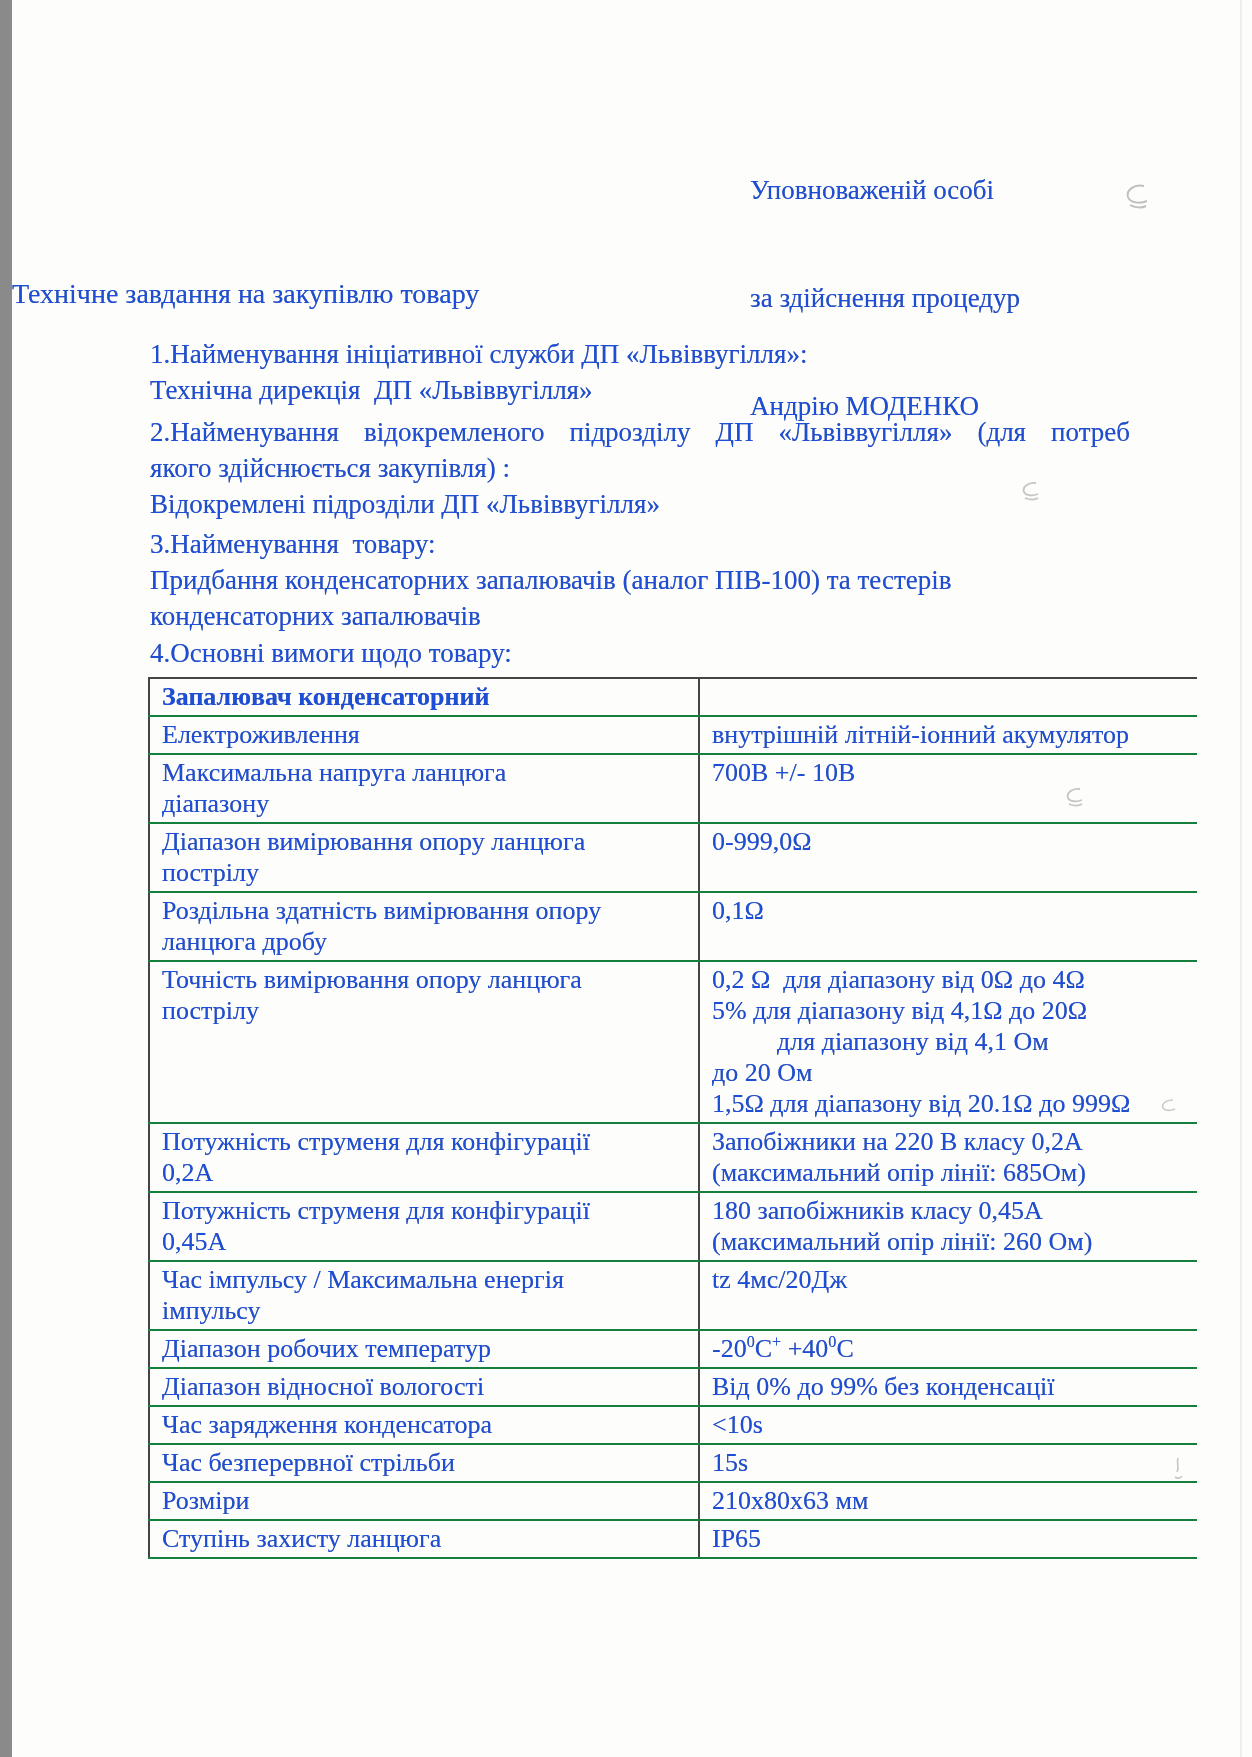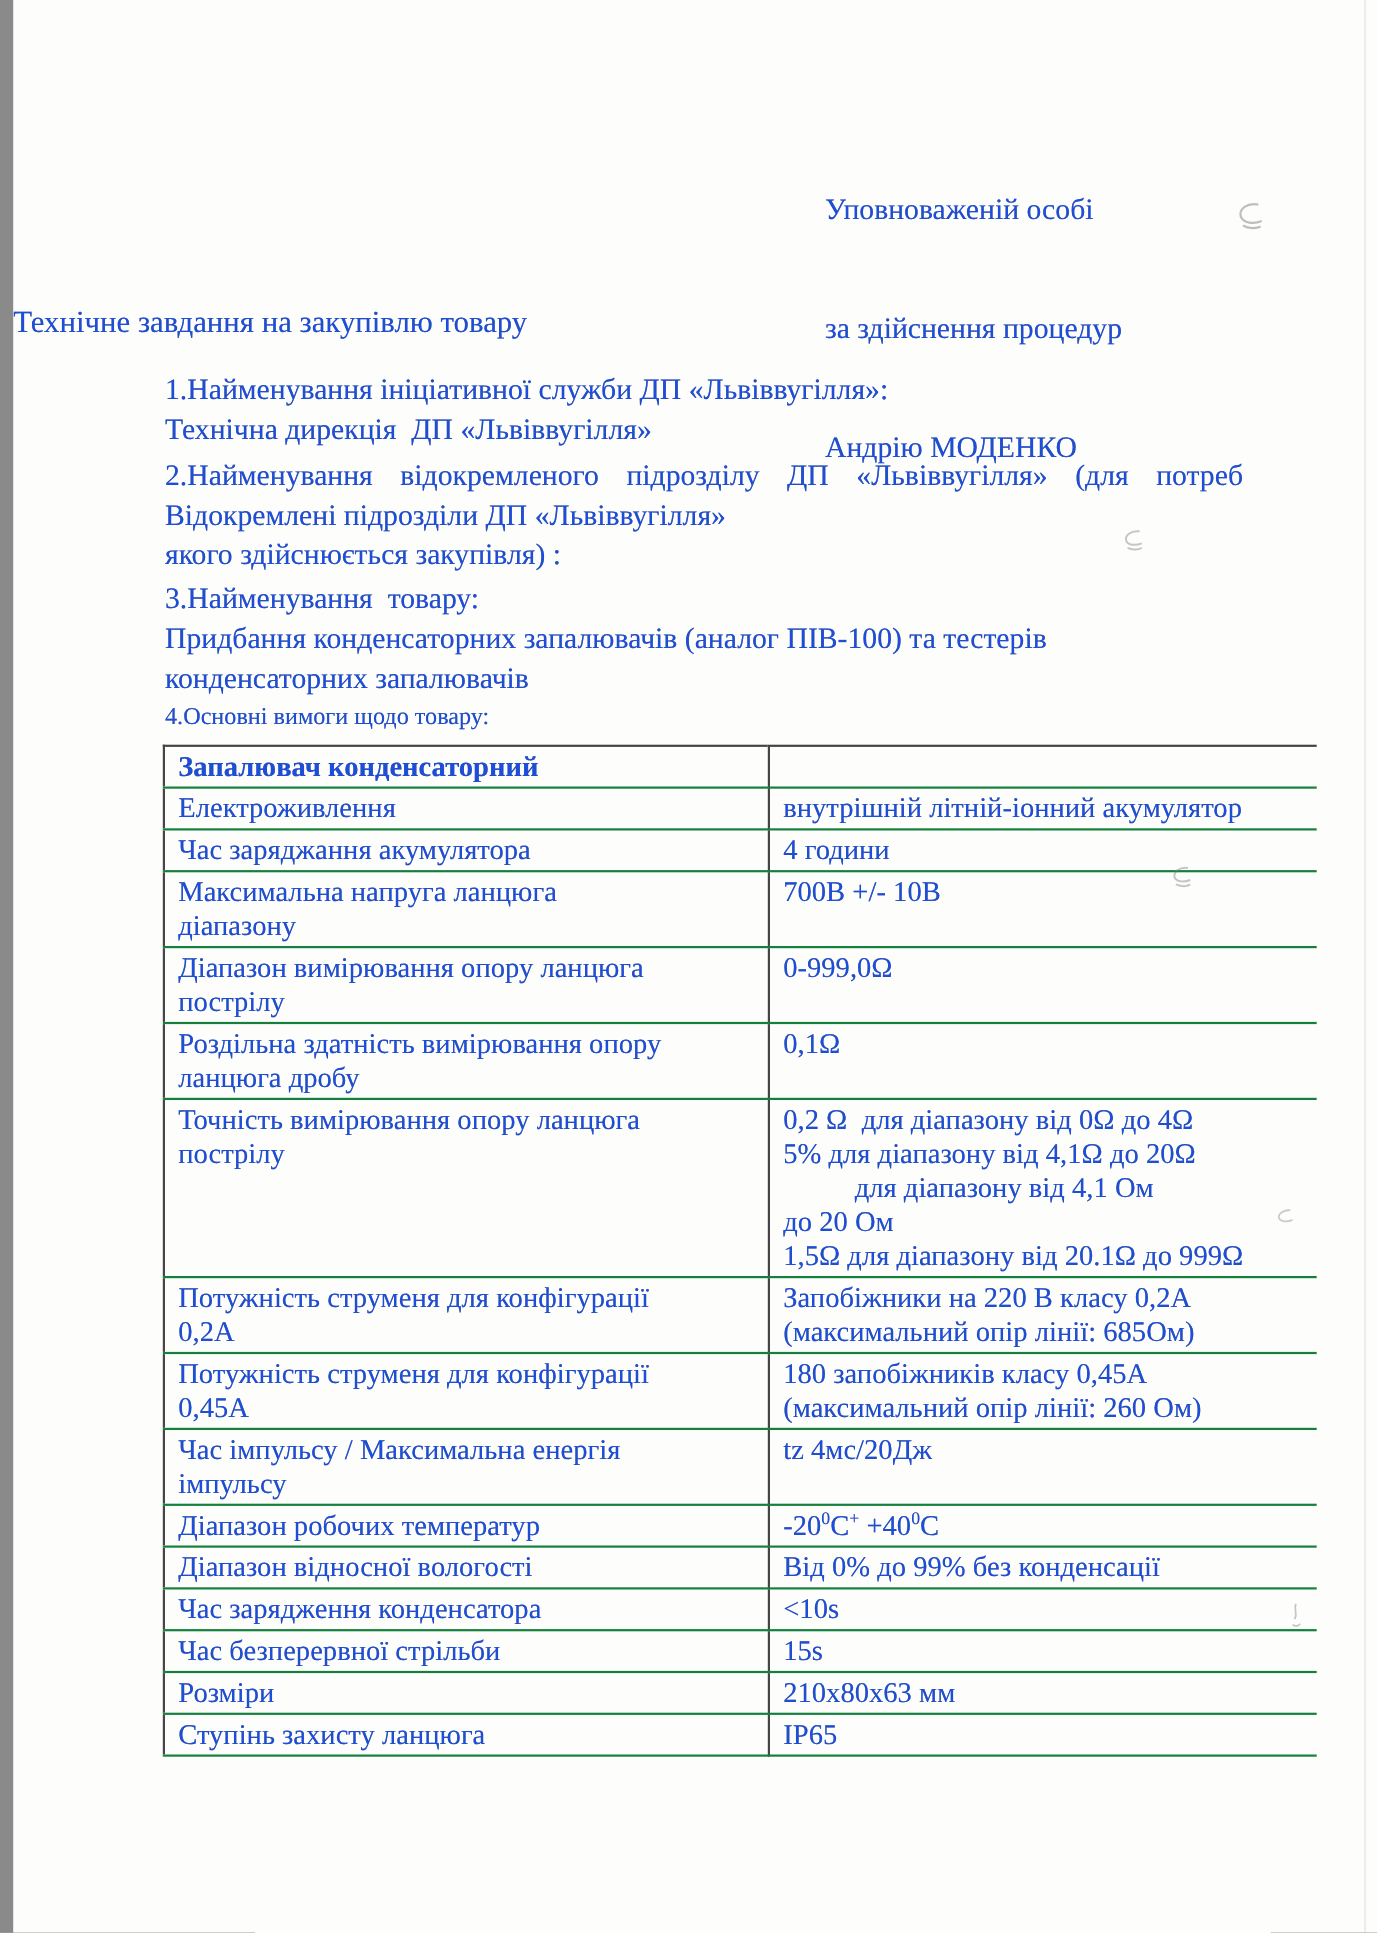--- a/index.html
+++ b/index.html
@@ -19,21 +19,21 @@
     font-size:27px;line-height:36px;white-space:pre-wrap;
   }
   .doc-title{
     position:absolute;left:0;top:278px;width:1180px;
     text-align:left;font-size:28px;font-weight:normal;
   }
   .para{position:absolute;left:138px;width:980px;font-size:27px;line-height:36px;}
   .para .line{white-space:pre-wrap;}
   .para .line.stretch{text-align:justify;text-align-last:justify;}
   .p1{top:336px;} .p2{top:414px;} .p3{top:526px;}
-  .tbl-caption{position:absolute;left:138px;top:638px;font-size:22px;}
+  .tbl-caption{position:absolute;left:138px;top:638px;font-size:27px;}
   table.spec{
     position:absolute;left:136px;top:677px;width:1049px;
     border-collapse:collapse;table-layout:fixed;
     border-top:2px solid #454545;
     border-left:2px solid #454545;
     font-size:26px;
   }
   table.spec td{
     vertical-align:top;
     padding:2px 10px 3px 12px;
@@ -65,22 +65,22 @@
 
   <div class="doc-title txt">Технічне завдання на закупівлю товару</div>
 
   <div class="para p1 txt">
     <div class="line">1.Найменування ініціативної служби ДП «Львіввугілля»:</div>
     <div class="line">Технічна дирекція  ДП «Львіввугілля»</div>
   </div>
 
   <div class="para p2 txt">
     <div class="line stretch">2.Найменування відокремленого підрозділу ДП «Львіввугілля» (для потреб</div>
+    <div class="line">якого здійснюється закупівля) :</div>
     <div class="line">Відокремлені підрозділи ДП «Львіввугілля»</div>
-    <div class="line">якого здійснюється закупівля) :</div>
   </div>
 
   <div class="para p3 txt">
     <div class="line">3.Найменування  товару:</div>
     <div class="line">Придбання конденсаторних запалювачів (аналог ПІВ-100) та тестерів</div>
     <div class="line">конденсаторних запалювачів</div>
   </div>
 
   <div class="tbl-caption txt">4.Основні вимоги щодо товару:</div>
 
@@ -90,24 +90,20 @@
         <col>
       </colgroup>
     <tbody>
         <tr class="head">
       <td class="lbl">Запалювач конденсаторний</td>
       <td></td>
     </tr>
     <tr>
       <td class="lbl">Електроживлення</td>
       <td>внутрішній літній-іонний акумулятор</td>
-    </tr>
-    <tr>
-      <td class="lbl">Час заряджання акумулятора</td>
-      <td>4 години</td>
     </tr>
     <tr>
       <td class="lbl">Максимальна напруга ланцюга
 діапазону</td>
       <td>700В +/- 10В</td>
     </tr>
     <tr>
       <td class="lbl">Діапазон вимірювання опору ланцюга
 пострілу</td>
       <td>0-999,0Ω</td>

